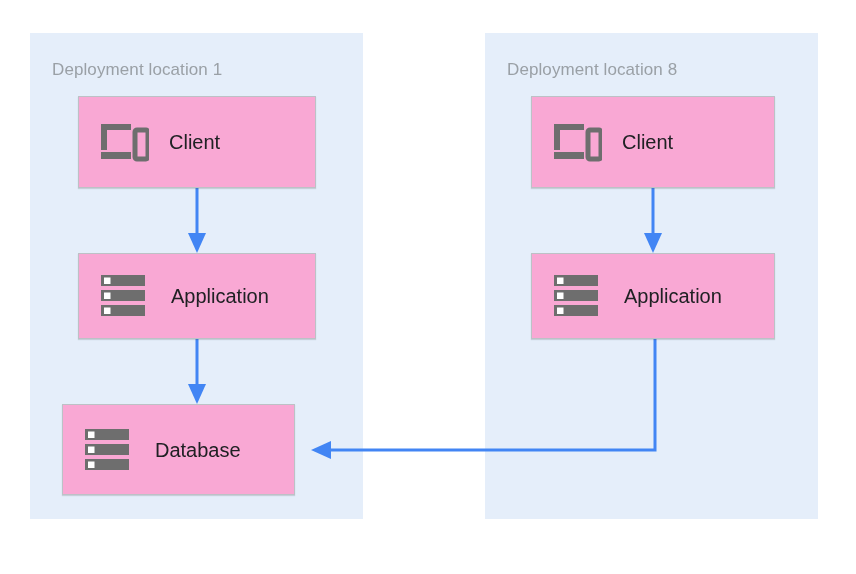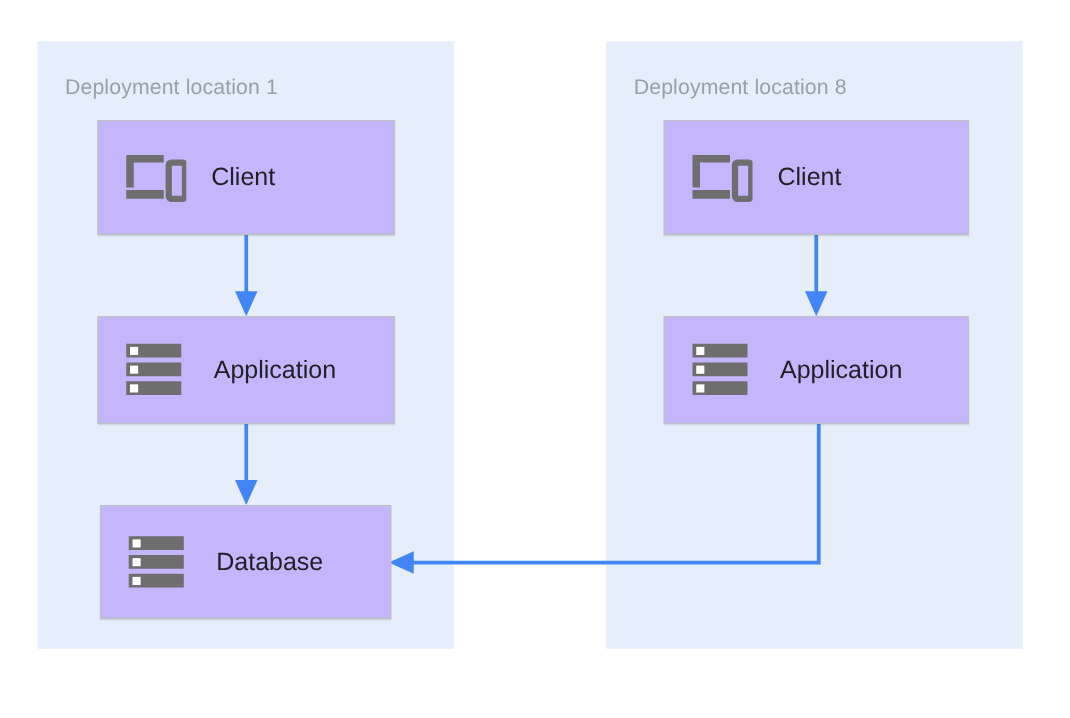--- a/index.html
+++ b/index.html
@@ -25,21 +25,21 @@
   .zone-label {
     position: absolute;
     color: #9aa0a6;
     font-size: 17px;
     line-height: 20px;
     letter-spacing: 0.1px;
     white-space: nowrap;
   }
   .node {
     position: absolute;
-    background: #c4b5fd;
+    background: #f9a8d4;
     border: 1px solid #bdc1c6;
     box-sizing: border-box;
     display: flex;
     align-items: center;
     box-shadow: 0 1px 1px rgba(60,64,67,0.18);
   }
   .node-icon {
     flex: 0 0 auto;
     display: flex;
     align-items: center;
@@ -120,21 +120,21 @@
         <rect x="5" y="4.5" width="6.5" height="6.5" fill="#ffffff"></rect>
         <rect x="2" y="17" width="44" height="11" fill="#6e6e6e"></rect>
         <rect x="5" y="19.5" width="6.5" height="6.5" fill="#ffffff"></rect>
         <rect x="2" y="32" width="44" height="11" fill="#6e6e6e"></rect>
         <rect x="5" y="34.5" width="6.5" height="6.5" fill="#ffffff"></rect>
       </svg>
     </span>
     <span class="node-label">Application</span>
   </div>
 
-  <div class="node server" style="left:80px; top:404px; width:233px; height:91px;">
+  <div class="node server" style="left:62px; top:404px; width:233px; height:91px;">
     <span class="node-icon">
       <svg width="50" height="46" viewBox="0 0 50 46" xmlns="http://www.w3.org/2000/svg">
         <rect x="2" y="2" width="44" height="11" fill="#6e6e6e"></rect>
         <rect x="5" y="4.5" width="6.5" height="6.5" fill="#ffffff"></rect>
         <rect x="2" y="17" width="44" height="11" fill="#6e6e6e"></rect>
         <rect x="5" y="19.5" width="6.5" height="6.5" fill="#ffffff"></rect>
         <rect x="2" y="32" width="44" height="11" fill="#6e6e6e"></rect>
         <rect x="5" y="34.5" width="6.5" height="6.5" fill="#ffffff"></rect>
       </svg>
     </span>

